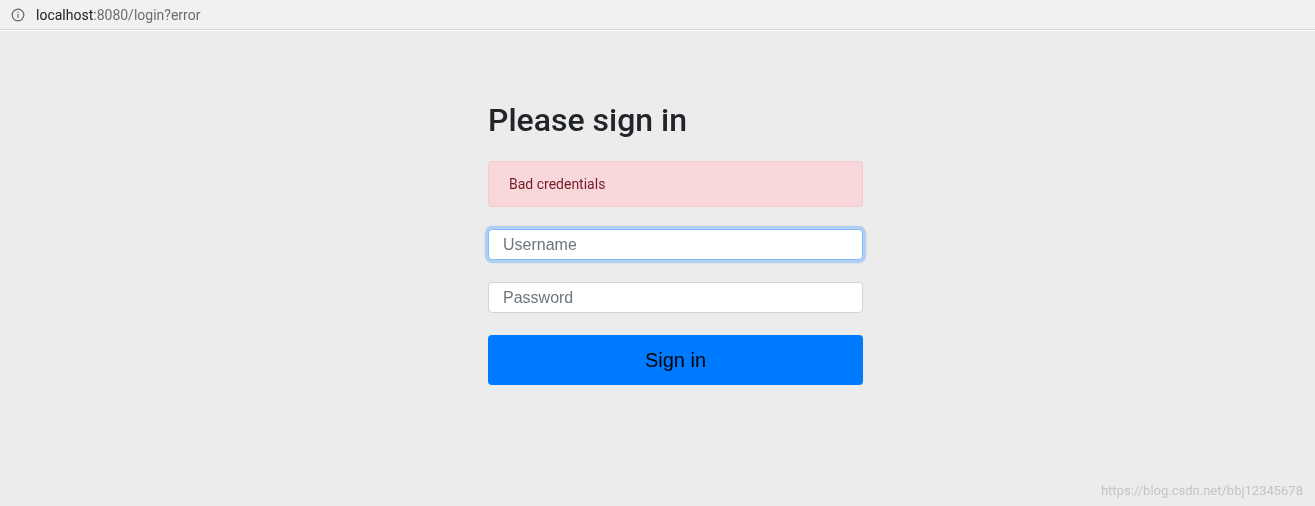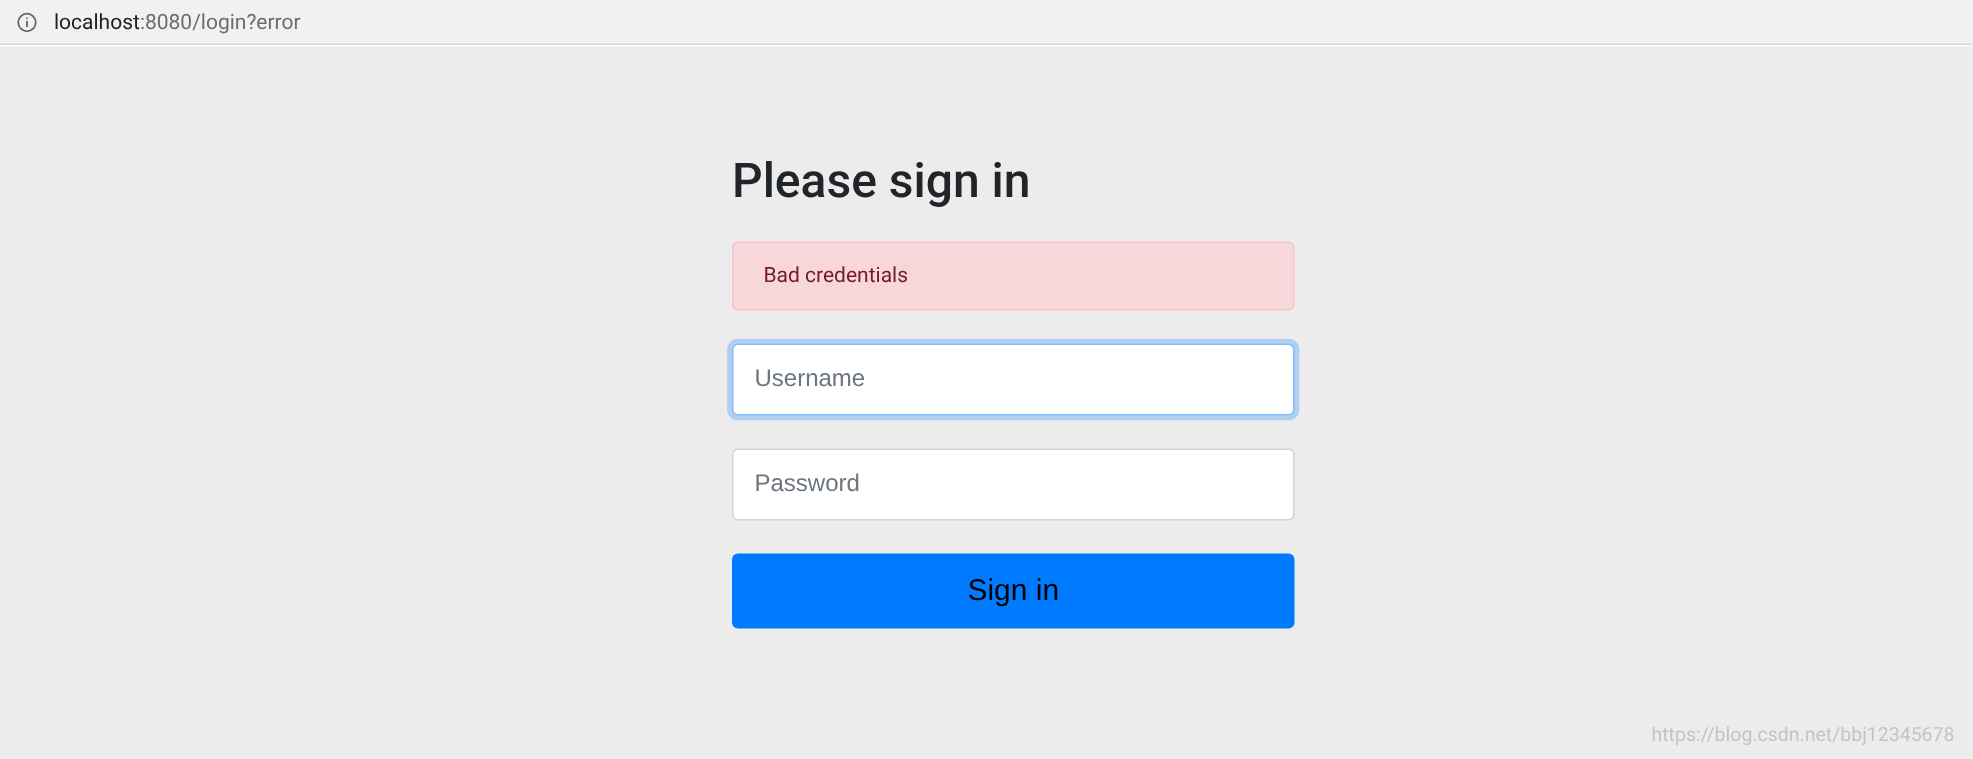--- a/index.html
+++ b/index.html
@@ -67,21 +67,21 @@
       background: #f8d7da;
       color: #721c24;
       border: 1px solid #f5c6cb;
       border-radius: 4px;
       padding: 14px 20px;
       font-size: 14px;
       margin-bottom: 22px;
     }
     .form-input {
       width: 100%;
-      height: 48px;
+      height: 31px;
       border: 1px solid #ced4da;
       border-radius: 4px;
       padding: 10px 14px;
       font-size: 16px;
       color: #495057;
       background: #fff;
       margin-bottom: 22px;
       outline: none;
     }
     .form-input::placeholder {

